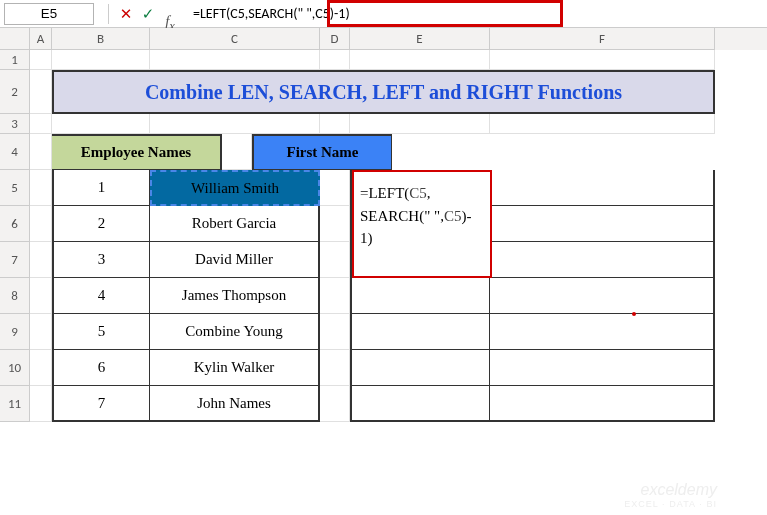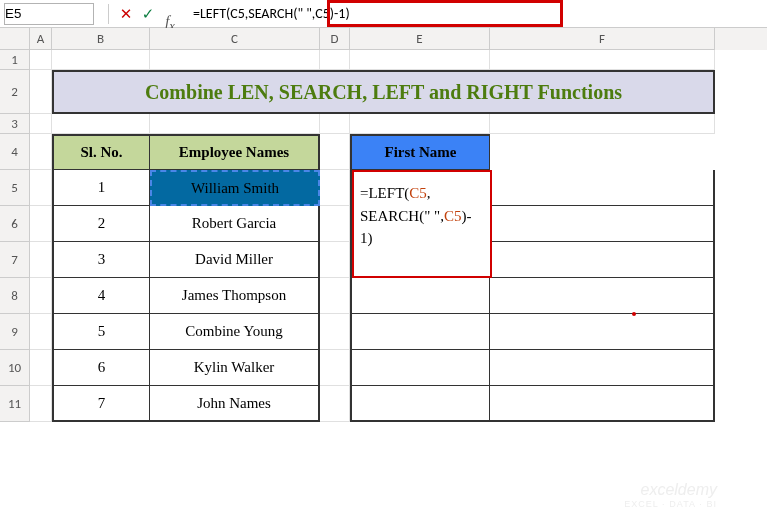--- a/index.html
+++ b/index.html
@@ -1,19 +1,19 @@
 <!DOCTYPE html>
 <html><head>
   <meta charset="utf-8">
   <style>
     * { box-sizing: border-box; margin: 0; padding: 0; }
     body { font-family: Calibri, Arial, sans-serif; font-size: 14px; background: #fff; width: 767px; height: 515px; overflow: hidden; position: relative; }
     
     .formula-bar { display: flex; align-items: center; height: 28px; border-bottom: 1px solid #ccc; background: #fff; }
-    .name-box { width: 90px; height: 22px; margin: 0 8px 0 4px; padding: 2px 0; border: 1px solid #b3b3b3; background: #fff; }
+    .name-box { width: 90px; height: 22px; margin: 0 8px 0 4px; padding: 2px 0; border: 1px solid #b3b3b3; background: #fff; text-align: center; }
     .fb-divider { width: 1px; height: 20px; background: #ccc; margin: 0 6px; }
     .fb-btn { width: 22px; text-align: center; color: #666; font-size: 15px; }
     .fb-cancel { color: #c00; }
     .fb-check { color: #0a7c3f; }
     .fb-fx { font-style: italic; font-family: 'Times New Roman', serif; color: #555; font-size: 15px; margin-top: 20px; }
     .formula-input { flex: 1; padding: 2px 6px; height: 22px; border: none; outline: none; display: flex; align-items: center; margin-left: 6px; }
     .formula-highlight { position: absolute; top: 0px; left: 327px; width: 236px; height: 27px; border: 3px solid #d10000; pointer-events: none; }
     
     .grid-area { position: relative; height: calc(100% - 28px); overflow: hidden; }
     .col-headers { display: flex; height: 22px; background: #f3f2f1; }
@@ -30,37 +30,37 @@
     .row { display: flex; }
     .row-h { width: 30px; border-right: 1px solid #ccc; border-bottom: 1px solid #ccc; background: #f3f2f1; text-align: center; color: #555; font-size: 13px; display:flex; align-items:center; justify-content:center; }
     .cell { border-right: 1px solid #e0e0e0; border-bottom: 1px solid #e0e0e0; display: flex; align-items: center; justify-content: center; text-align: center; overflow: visible; position: relative; }
     
     .r1 { height: 20px; }
     .r2 { height: 44px; }
     .r3 { height: 20px; }
     .r4 { height: 36px; }
     .r5, .r6, .r7, .r8, .r9, .r10, .r11 { height: 36px; }
     
-    .title-cell { background: #d9d9ea; font-family: 'Times New Roman', serif; font-weight: bold; font-size: 20px; color: #4d7c0f; border: 2px solid #333 !important; justify-content: center; }
+    .title-cell { background: #d9d9ea; font-family: 'Times New Roman', serif; font-weight: bold; font-size: 20px; color: #1d4ed8; border: 2px solid #333 !important; justify-content: center; }
     
     .hdr-green { background: #c4d79b; font-weight: bold; font-family: 'Times New Roman', serif; font-size: 15px; }
     .hdr-yellow { background: #3b82f6; font-weight: bold; font-family: 'Times New Roman', serif; font-size: 15px; }
     
     .tbl-cell { border-right: 1px solid #333; border-bottom: 1px solid #333; }
     .tbl-top { border-top: 2px solid #333; }
     .tbl-left { border-left: 2px solid #333; }
     .tbl-right { border-right: 2px solid #333; }
     .tbl-bottom { border-bottom: 2px solid #333; }
     
     .data-text { font-family: 'Times New Roman', serif; font-size: 15px; }
     
     .c5-highlight { border: 2px dashed #4a86e8; background: #0369a1; }
     
     .formula-overlay { position: absolute; top: 0; left: 0; width: 140px; height: 108px; border: 2px solid #d10000; background: #fff; padding: 10px 6px; text-align: left; font-family: 'Times New Roman', serif; font-size: 15px; line-height: 1.5; z-index: 10; display: flex; flex-direction: column; justify-content: flex-start; }
-    .ref-c5 { color: #c2410c; }
+    .ref-c5 { color: #404040; }
     
     .watermark { position: absolute; right: 50px; bottom: 6px; color: #eee; font-size: 13px; font-family: Arial; text-align: right; z-index: -1; }
     .red-dot { position: absolute; top: 284px; left: 632px; width: 4px; height: 4px; background: #d10000; border-radius: 50%; }
   </style>
 </head>
 <body>
 
 <div class="formula-bar">
   <input class="name-box" value="E5" style="">
   <div class="fb-divider"></div>
@@ -107,21 +107,20 @@
       <div class="cell col-B"></div>
       <div class="cell col-C"></div>
       <div class="cell col-D"></div>
       <div class="cell col-E"></div>
       <div class="cell col-F"></div>
     </div>
 
     <div class="row r4">
       <div class="row-h">4</div>
       <div class="cell col-A"></div>
-      <div class="cell col-B hdr-green tbl-cell tbl-top tbl-left">Sl. No.</div>
       <div class="cell col-C hdr-green tbl-cell tbl-top tbl-right">Employee Names</div>
       <div class="cell col-D"></div>
       <div class="cell col-E hdr-yellow tbl-cell tbl-top tbl-left">First Name</div>
     </div>
 
     <div class="row r5">
       <div class="row-h">5</div>
       <div class="cell col-A"></div>
       <div class="cell col-B tbl-cell tbl-left data-text">1</div>
       <div class="cell col-C tbl-cell tbl-right data-text c5-highlight">William Smith</div>

